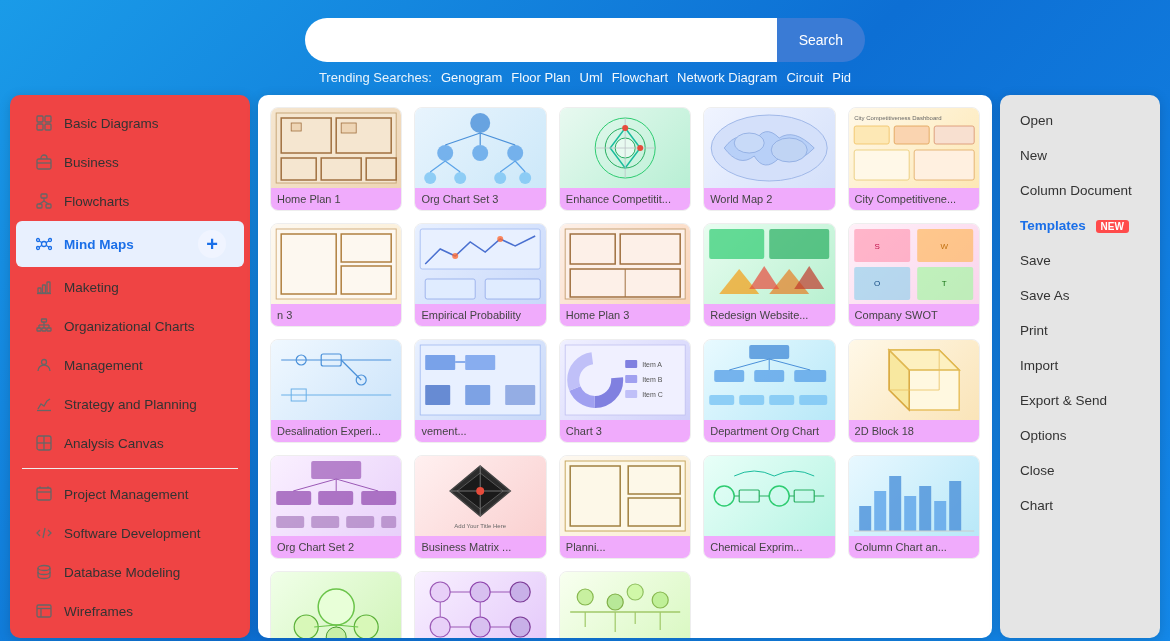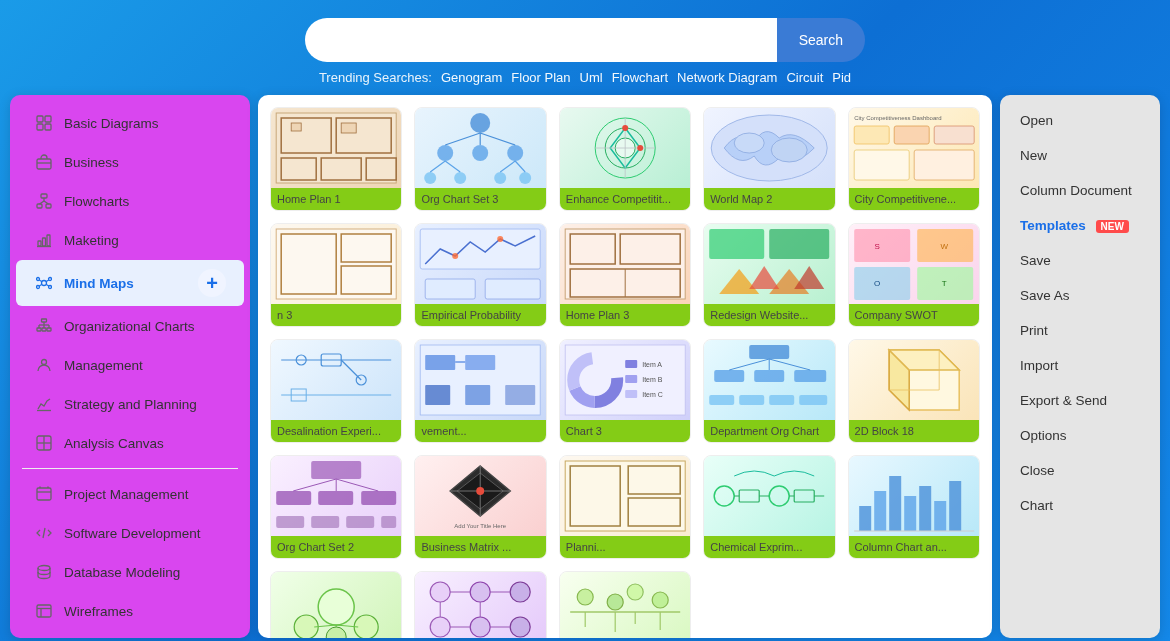--- a/index.html
+++ b/index.html
@@ -61,21 +61,21 @@
     
     .main-layout {
       display: flex;
       height: calc(641px - 88px);
       padding: 0 10px 10px;
       gap: 8px;
     }
 
     
     .sidebar {
-      background: #d946ef;
+      background: #ef4444;
       border-radius: 10px;
       width: 240px;
       min-width: 240px;
       overflow-y: auto;
       padding: 8px 0;
       box-shadow: 0 2px 12px rgba(0,0,0,0.15);
     }
     .sidebar-item {
       display: flex;
       align-items: center;
@@ -152,21 +152,21 @@
       overflow: hidden;
       position: relative;
     }
     .template-label {
       font-size: 11px;
       color: #444;
       padding: 5px 6px;
       white-space: nowrap;
       overflow: hidden;
       text-overflow: ellipsis;
-      background: #84cc16;
+      background: #f0abfc;
     }
 
     
     .right-panel {
       background: #e5e5e5;
       border-radius: 10px;
       width: 160px;
       min-width: 160px;
       padding: 8px 0;
       box-shadow: 0 2px 12px rgba(0,0,0,0.15);
@@ -280,47 +280,47 @@
             <rect x="5" y="1" width="6" height="4" rx="1" stroke="#666" stroke-width="1.3"></rect>
             <rect x="1" y="11" width="5" height="4" rx="1" stroke="#666" stroke-width="1.3"></rect>
             <rect x="10" y="11" width="5" height="4" rx="1" stroke="#666" stroke-width="1.3"></rect>
             <line x1="8" y1="5" x2="8" y2="8" stroke="#666" stroke-width="1.3"></line>
             <line x1="8" y1="8" x2="3.5" y2="11" stroke="#666" stroke-width="1.3"></line>
             <line x1="8" y1="8" x2="12.5" y2="11" stroke="#666" stroke-width="1.3"></line>
           </svg>
       </span>
       <span>Flowcharts</span>
     </div>
-    <div class="sidebar-item">
-      <span class="si-icon">
-        <svg width="16" height="16" viewBox="0 0 16 16" fill="none">
-            <rect x="2" y="9" width="3" height="5" rx="0.5" stroke="#666" stroke-width="1.3"></rect>
-            <rect x="6.5" y="6" width="3" height="8" rx="0.5" stroke="#666" stroke-width="1.3"></rect>
-            <rect x="11" y="3" width="3" height="11" rx="0.5" stroke="#666" stroke-width="1.3"></rect>
-            <line x1="1" y1="14.5" x2="15" y2="14.5" stroke="#666" stroke-width="1.3"></line>
-          </svg>
-      </span>
-      <span>Maketing</span>
-    </div>
     <div class="sidebar-item active">
       <span class="si-icon">
         <svg width="16" height="16" viewBox="0 0 16 16" fill="none">
             <circle cx="8" cy="8" r="2.5" stroke="#1a6fe8" stroke-width="1.3"></circle>
             <circle cx="2" cy="4" r="1.5" stroke="#1a6fe8" stroke-width="1.3"></circle>
             <circle cx="14" cy="4" r="1.5" stroke="#1a6fe8" stroke-width="1.3"></circle>
             <circle cx="2" cy="12" r="1.5" stroke="#1a6fe8" stroke-width="1.3"></circle>
             <circle cx="14" cy="12" r="1.5" stroke="#1a6fe8" stroke-width="1.3"></circle>
             <line x1="5.7" y1="6.5" x2="3.2" y2="5" stroke="#1a6fe8" stroke-width="1.2"></line>
             <line x1="10.3" y1="6.5" x2="12.8" y2="5" stroke="#1a6fe8" stroke-width="1.2"></line>
             <line x1="5.7" y1="9.5" x2="3.2" y2="11" stroke="#1a6fe8" stroke-width="1.2"></line>
             <line x1="10.3" y1="9.5" x2="12.8" y2="11" stroke="#1a6fe8" stroke-width="1.2"></line>
           </svg>
       </span>
       <span>Mind Maps</span>
       <span class="new-btn">+</span>
+    </div>
+    <div class="sidebar-item">
+      <span class="si-icon">
+        <svg width="16" height="16" viewBox="0 0 16 16" fill="none">
+            <rect x="2" y="9" width="3" height="5" rx="0.5" stroke="#666" stroke-width="1.3"></rect>
+            <rect x="6.5" y="6" width="3" height="8" rx="0.5" stroke="#666" stroke-width="1.3"></rect>
+            <rect x="11" y="3" width="3" height="11" rx="0.5" stroke="#666" stroke-width="1.3"></rect>
+            <line x1="1" y1="14.5" x2="15" y2="14.5" stroke="#666" stroke-width="1.3"></line>
+          </svg>
+      </span>
+      <span>Maketing</span>
     </div>
     <div class="sidebar-item">
       <span class="si-icon">
         <svg width="16" height="16" viewBox="0 0 16 16" fill="none">
             <rect x="5.5" y="1" width="5" height="3" rx="0.5" stroke="#666" stroke-width="1.3"></rect>
             <rect x="1" y="10" width="4" height="3" rx="0.5" stroke="#666" stroke-width="1.3"></rect>
             <rect x="6" y="10" width="4" height="3" rx="0.5" stroke="#666" stroke-width="1.3"></rect>
             <rect x="11" y="10" width="4" height="3" rx="0.5" stroke="#666" stroke-width="1.3"></rect>
             <line x1="8" y1="4" x2="8" y2="7" stroke="#666" stroke-width="1.3"></line>
             <line x1="3" y1="7" x2="13" y2="7" stroke="#666" stroke-width="1.3"></line>

